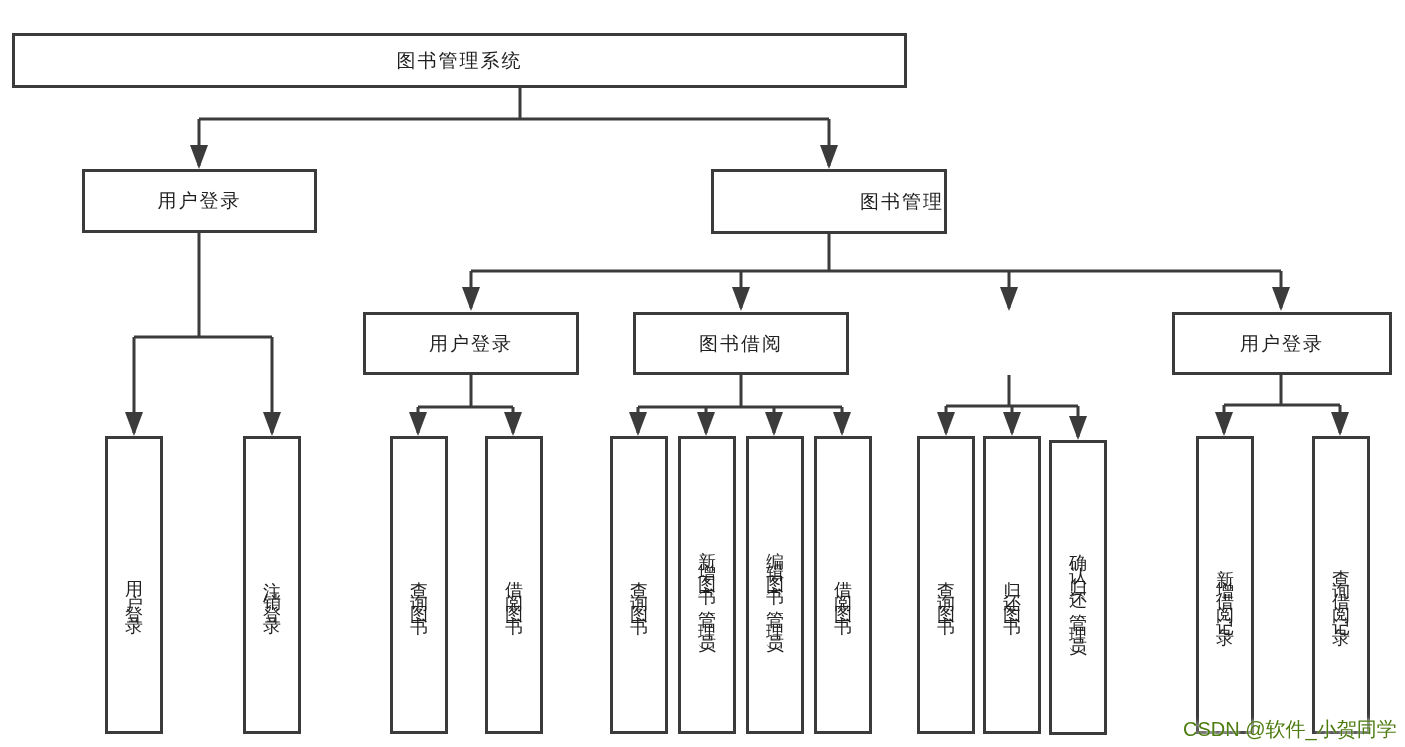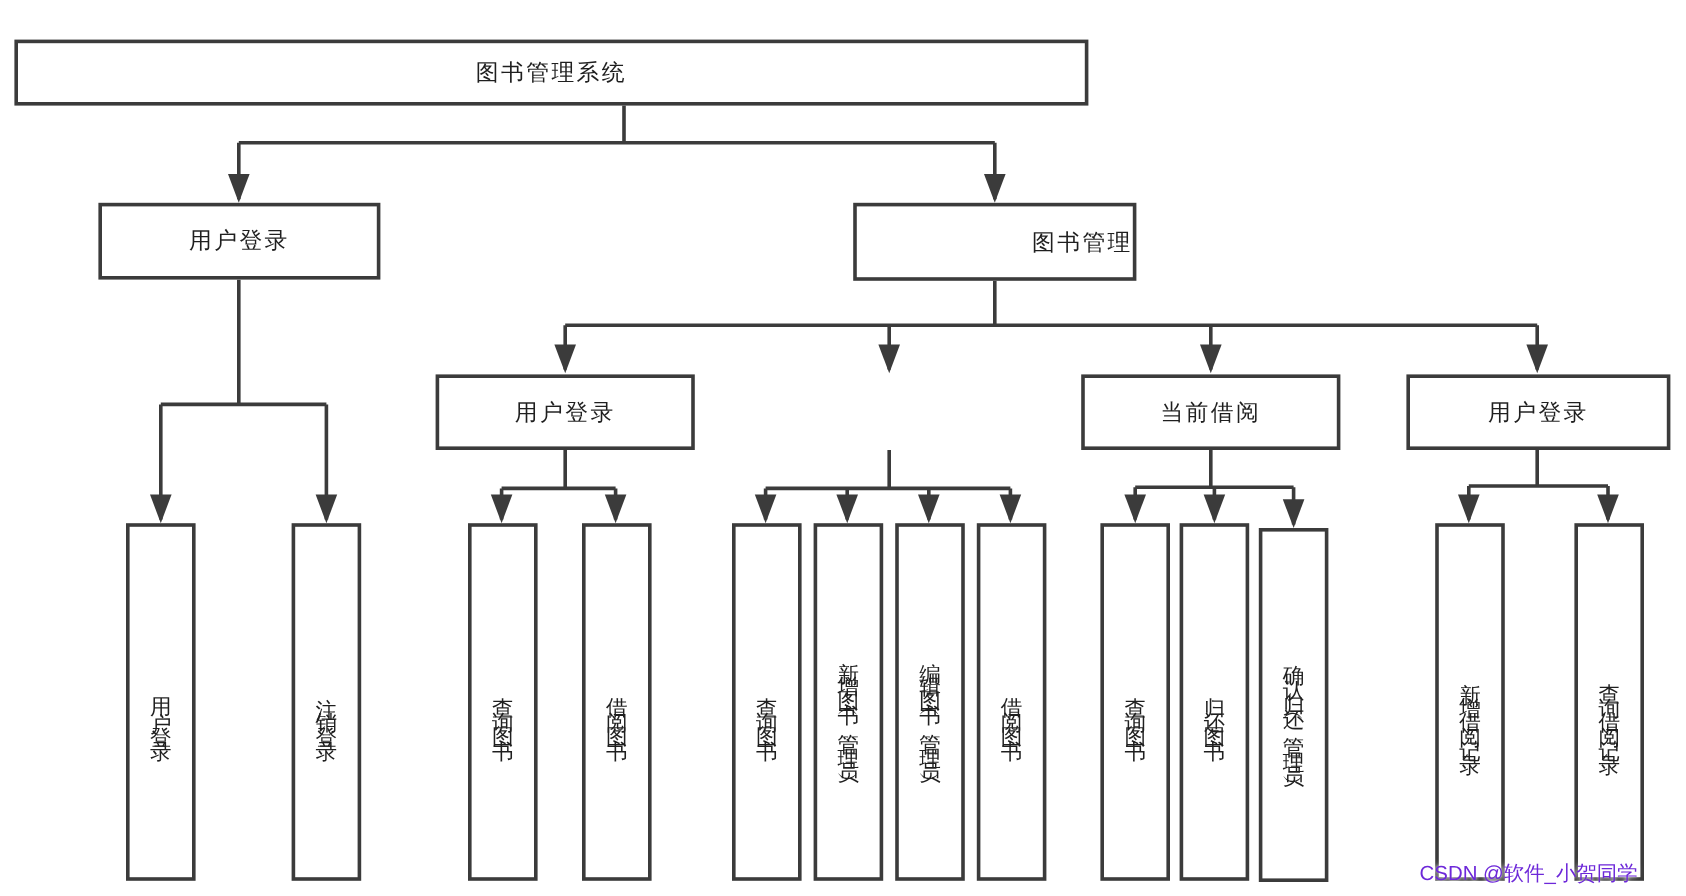--- a/index.html
+++ b/index.html
@@ -63,22 +63,22 @@
   .leaf-8  { left: 814px; }
   .leaf-9  { left: 917px; }
   .leaf-10 { left: 983px; }
   .leaf-11 { left: 1049px; top: 440px; height: 295px; }
   .leaf-12 { left: 1196px; }
   .leaf-13 { left: 1312px; }
   .watermark {
     position: absolute;
     left: 1183px;
     top: 716px;
-    font-size: 17px;
-    color: #6d28d9;
+    font-size: 20px;
+    color: #4d7c0f;
     white-space: nowrap;
     z-index: 10;
     text-shadow: 0 0 3px rgba(255,255,255,0.95), 0 0 6px rgba(255,255,255,0.8);
   }
 </style>
 </head>
 <body>
 
 <div class="canvas">
 
@@ -132,22 +132,22 @@
   <div class="node box-user-login">
     <span class="hlabel">用户登录</span>
   </div>
   <div class="node box-book-mgmt">
     <span class="hlabel">图书管理</span>
   </div>
 
   <div class="node box-new-book">
     <span class="hlabel">用户登录</span>
   </div>
-  <div class="node box-cur-borrow">
-    <span class="hlabel">当前借阅</span>
+  <div class="node box-book-borrow">
+    <span class="hlabel">图书借阅</span>
   </div>
   <div class="node box-rec-borrow">
     <span class="hlabel">用户登录</span>
   </div>
 
   <div class="node leaf leaf-1">
     <span class="vlabel">用户登录</span>
   </div>
   <div class="node leaf leaf-2">
     <span class="vlabel">注销登录</span>

